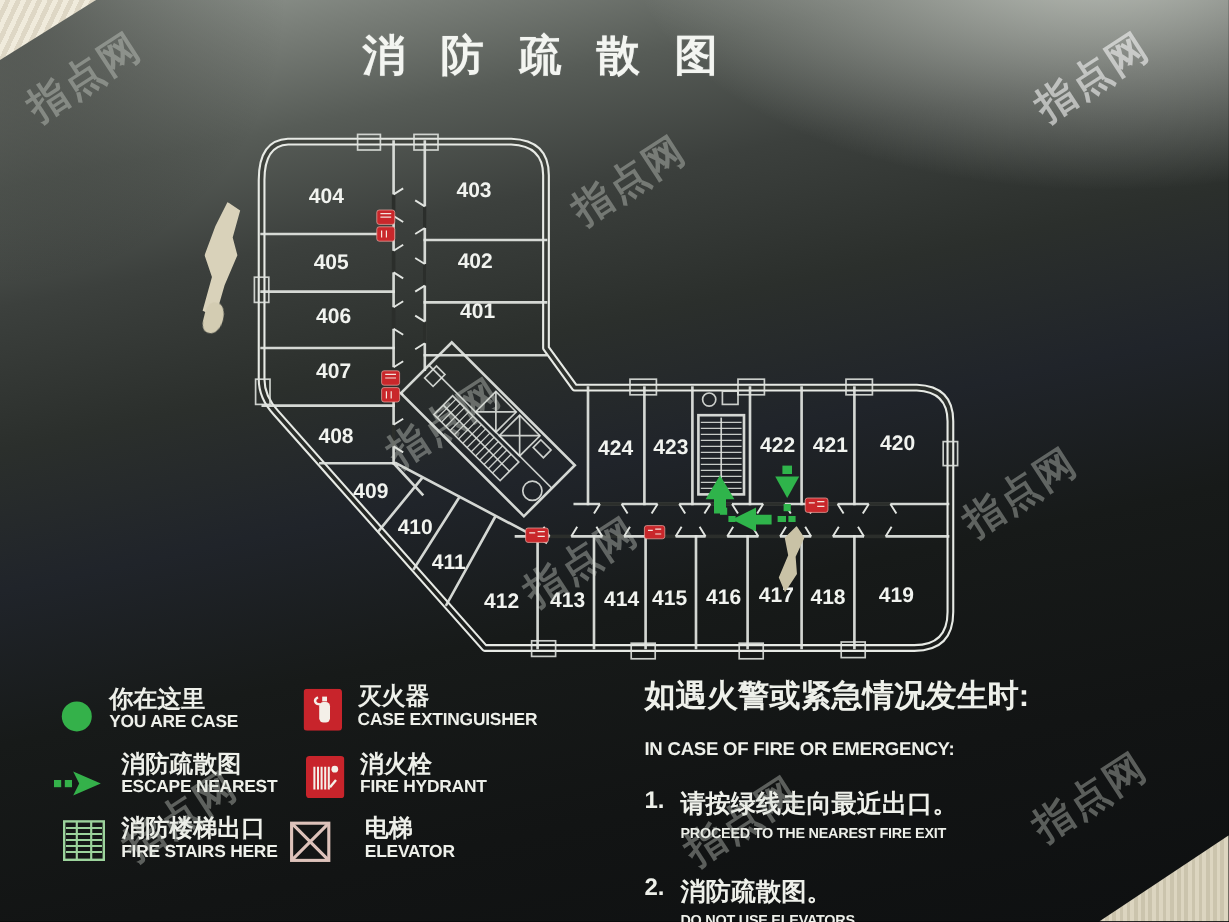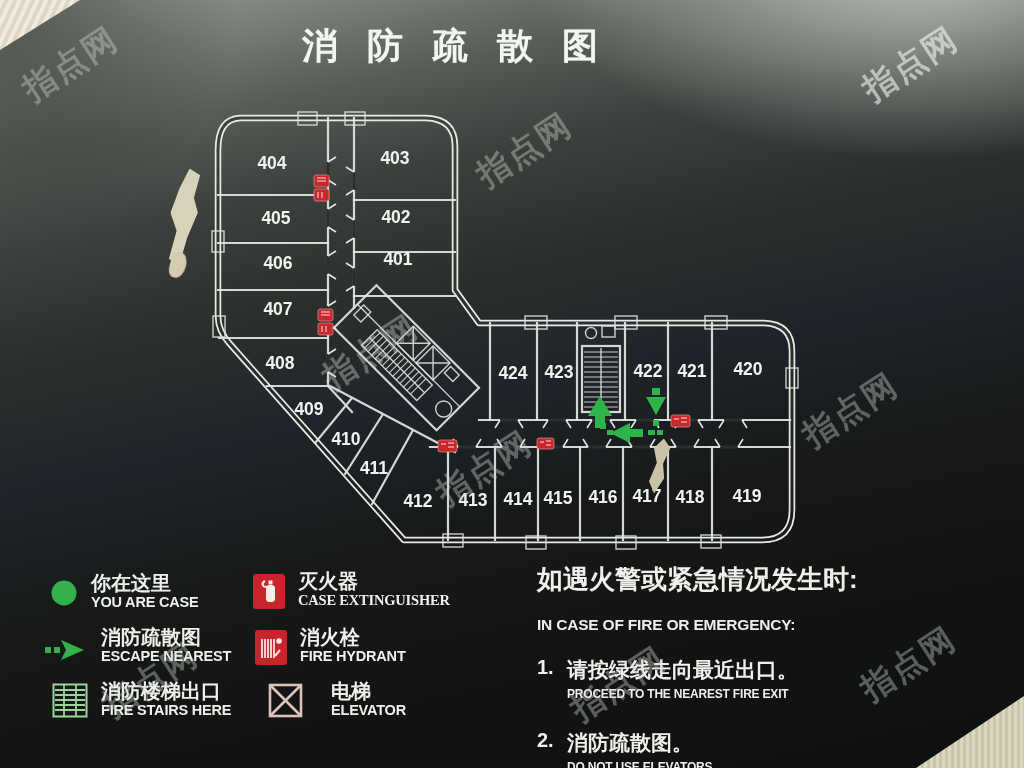--- a/index.html
+++ b/index.html
@@ -30,21 +30,21 @@
   .wo2{stroke:url(#bgg);stroke-width:3;fill:none;stroke-linejoin:round;}
   .w{stroke:#e2e5e1;stroke-width:2.2;fill:none;opacity:.93;stroke-linecap:square;}
   .wt{stroke:#dfe2de;stroke-width:1.4;fill:none;opacity:.9;}
   .gap{stroke:#2b2e2b;stroke-width:3;}
   .tick{stroke:#e2e5e1;stroke-width:1.6;fill:none;}
   .rl{fill:#f1f3ef;font-size:17.5px;font-weight:bold;text-anchor:middle;font-family:"Liberation Sans",sans-serif;}
   .red{fill:#c9272b;stroke:#e8a9a2;stroke-width:.6;}
   .redm{stroke:#f4e4dd;stroke-width:1;fill:none;}
   .grn{fill:#2fb44b;}
   .hatch{stroke:#dfe2de;stroke-width:1.1;fill:none;opacity:.88;}
-  .legend-item{position:absolute;display:flex;gap:13px;align-items:center;color:#eef0ea;}
+  .legend-item{position:absolute;display:flex;gap:13px;align-items:flex-end;color:#eef0ea;}
   .legend-item .zh{font-size:20px;font-weight:bold;line-height:22px;white-space:nowrap;}
   .legend-item .en{font-size:14.5px;font-weight:bold;letter-spacing:-.2px;line-height:17px;white-space:nowrap;}
   .instr{position:absolute;left:537px;top:562px;color:#eef0ea;}
   .instr .h-zh{font-size:26px;font-weight:bold;white-space:nowrap;}
   .instr .h-en{font-size:15.5px;font-weight:bold;margin-top:19px;letter-spacing:-.2px;}
   .step{display:flex;gap:10px;margin-top:22px;}
   .step .num{font-size:20px;font-weight:bold;width:20px;}
   .step .zh{font-size:21px;font-weight:bold;white-space:nowrap;}
   .step .en{font-size:12px;font-weight:bold;margin-top:3px;letter-spacing:-.2px;white-space:nowrap;}
   .wm{position:absolute;color:rgba(213,217,210,.38);font-size:33px;font-weight:bold;
@@ -264,21 +264,21 @@
     <svg width="36" height="36" style="margin-top:2px;">
       <rect x="1.5" y="1.5" width="33" height="32" fill="none" stroke="#9cd39c" stroke-width="2"></rect>
       <path stroke="#9cd39c" stroke-width="1.8" d="M12 2 V33 M24 2 V33 M3 7 H33 M3 12 H33 M3 17 H33 M3 22 H33 M3 27 H33" fill="none"></path>
     </svg>
     <div>
         <div class="zh">消防楼梯出口</div>
          <div class="en">FIRE STAIRS HERE</div>
       </div>
   </div>
 
-  <div class="legend-item" style="left:253px;top:570px;font-family:Liberation Serif, serif;">
+  <div class="legend-item" style="left:253px;top:570px;">
     <svg width="32" height="35" style="margin-top:3px;">
       <rect x="0" y="0" width="32" height="35" rx="3" fill="#c8242b"></rect>
       <rect x="13" y="11" width="9" height="17" rx="3.5" fill="#f4efe8"></rect>
       <rect x="15.5" y="6.5" width="4" height="4" fill="#f4efe8"></rect>
       <path d="M14 13 C9 13 8 9 12 7" stroke="#f4efe8" stroke-width="2" fill="none"></path>
     </svg>
     <div>
         <div class="zh">灭火器</div>
          <div class="en">CASE EXTINGUISHER</div>
       </div>
@@ -288,21 +288,21 @@
       <rect x="0" y="0" width="32" height="35" rx="3" fill="#c8242b"></rect>
       <path stroke="#f4efe8" stroke-width="1.7" d="M7 9 V28 M10 9 V28 M13 9 V28 M16 9 V28 M19 9 V28" fill="none"></path>
       <circle cx="24" cy="11" r="2.8" fill="#f4efe8"></circle>
       <path d="M20 26 L25 20" stroke="#f4efe8" stroke-width="2" fill="none"></path>
     </svg>
     <div>
         <div class="zh">消火栓</div>
          <div class="en">FIRE HYDRANT</div>
       </div>
   </div>
-  <div class="legend-item" style="left:268px;top:680px;gap:28px;">
+  <div class="legend-item" style="left:241px;top:680px;gap:28px;">
     <svg width="35" height="35" style="margin-top:2px;">
       <rect x="2" y="2" width="31" height="31" fill="none" stroke="#ddc2ba" stroke-width="2.6"></rect>
       <path d="M2 2 L33 33 M33 2 L2 33" stroke="#ddc2ba" stroke-width="2.6"></path>
     </svg>
     <div>
         <div class="zh">电梯</div>
          <div class="en">ELEVATOR</div>
       </div>
   </div>
 

